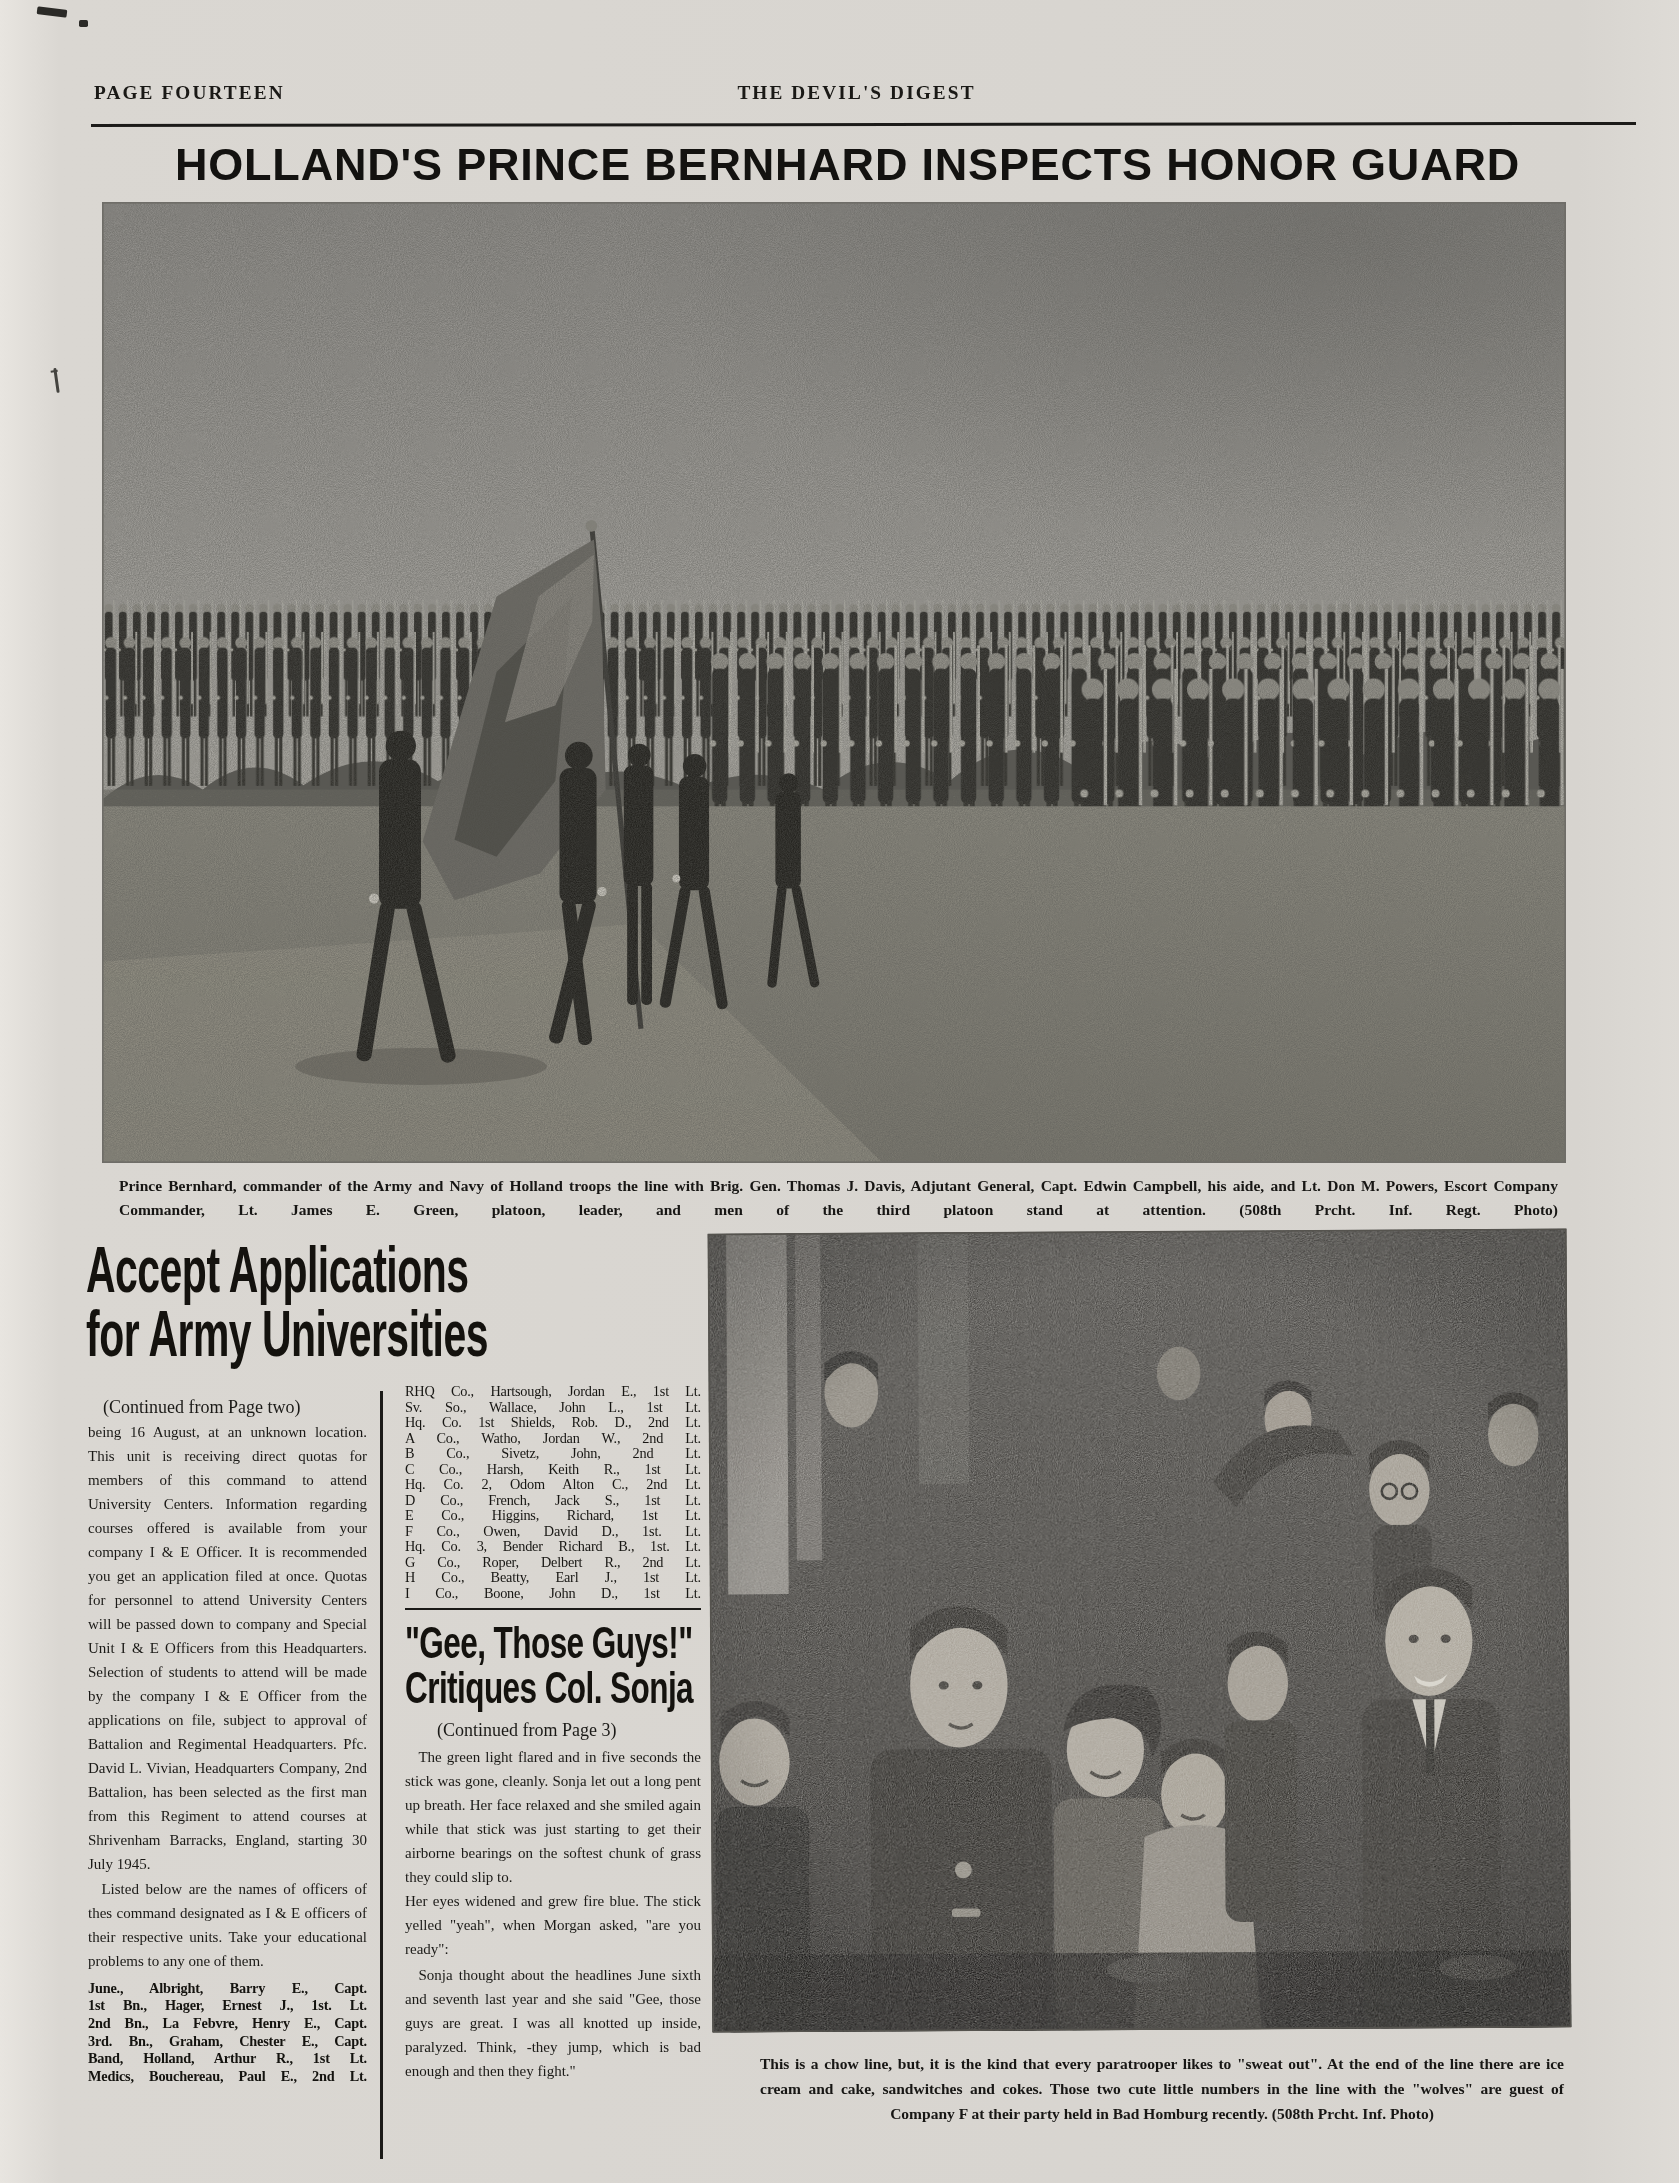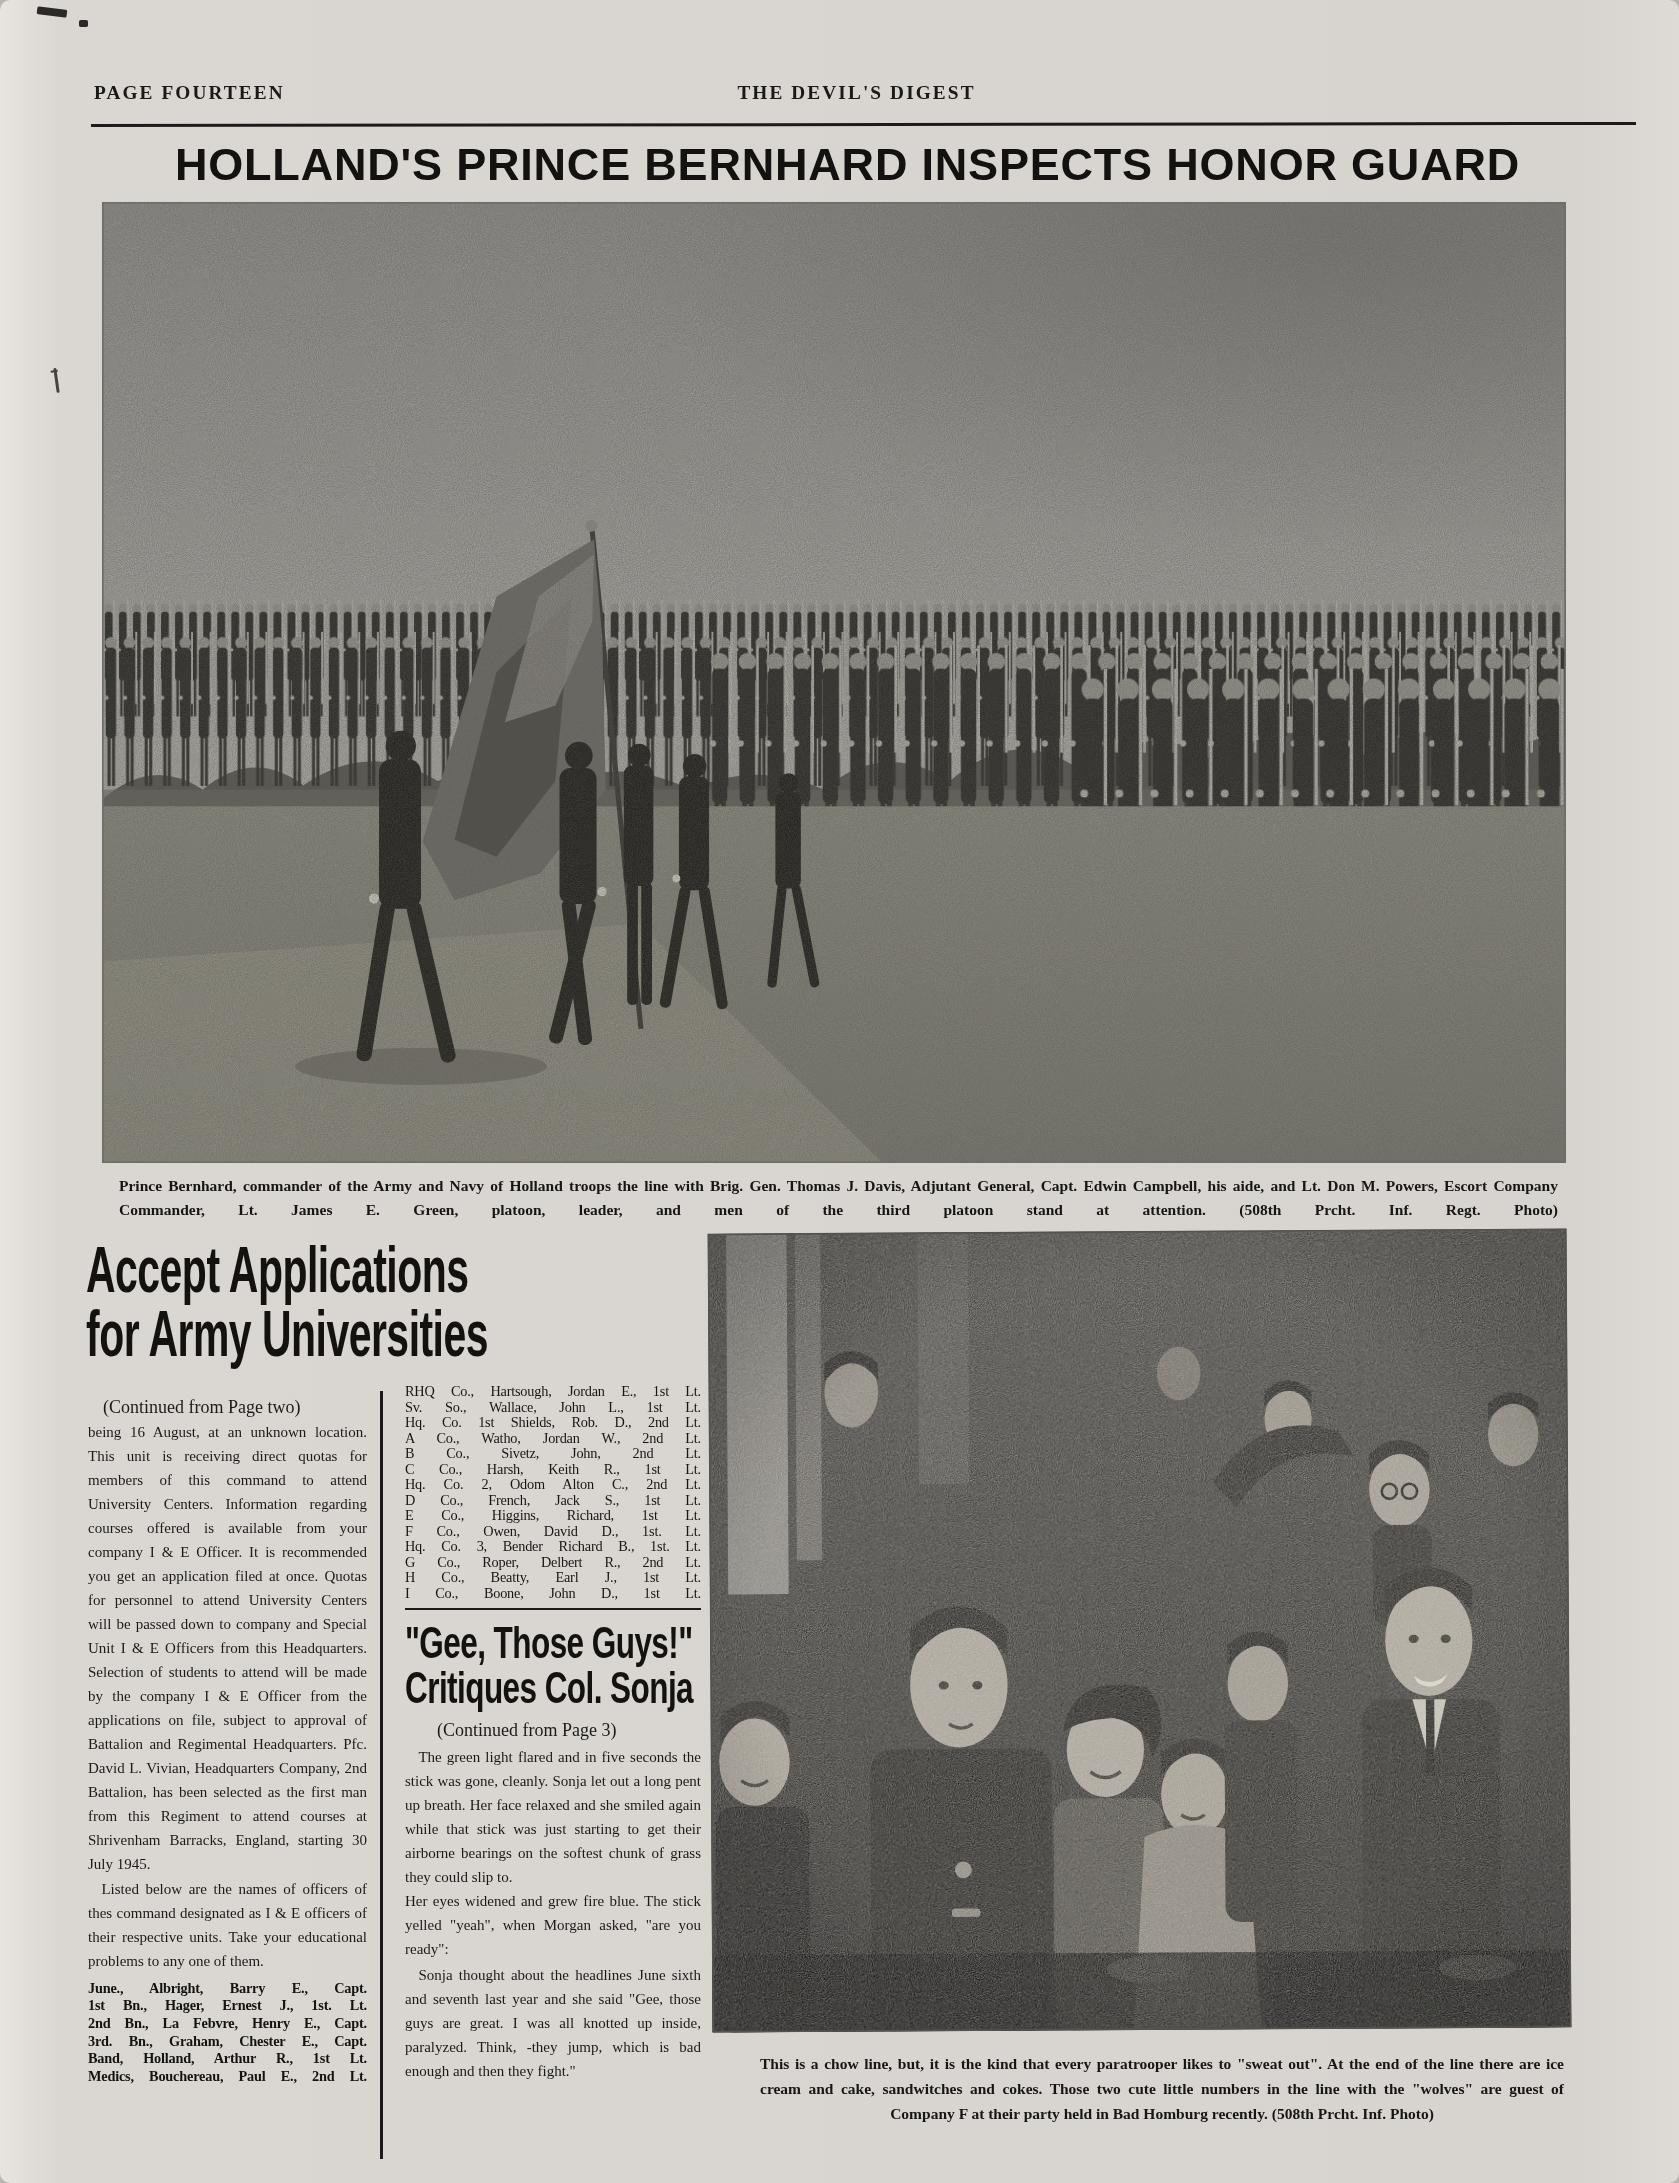--- a/index.html
+++ b/index.html
@@ -3,21 +3,20 @@
 <meta charset="utf-8">
 <style>
   html,body{margin:0;padding:0;background:#b9b6b1;}
   .page{
     position:relative;width:1679px;height:2183px;margin:0 auto;overflow:hidden;
     background:
       linear-gradient(90deg,#e8e5e0 0px,#dad7d2 59px,#d7d4cf 94%,#dedbd6 100%),
       #d7d4cf;
     color:#1a1916;
     font-family:"Liberation Serif","DejaVu Serif",serif;
-    border-radius:10px;
   }
   
   .speck{position:absolute;background:#2b2a27;}
   .speck.s1{left:37px;top:8.4px;width:30px;height:7.6px;transform:rotate(7deg);border-radius:1.7px;}
   .speck.s2{left:79px;top:20px;width:9.2px;height:6.7px;border-radius:1.7px;}
   .margin-mark{position:absolute;left:55px;top:368px;width:2.5px;height:25px;background:#44433f;border-radius:1.7px;transform:rotate(-8deg);}
   .margin-mark:after{content:"";position:absolute;left:-3.4px;top:1.7px;width:7.6px;height:2.5px;background:#44433f;}
 
   .header-left{position:absolute;left:94px;top:82px;font-size:19.3px;font-weight:700;letter-spacing:2.1px;}
   .header-center-wrap{position:absolute;left:17px;top:82px;width:100%;text-align:center;}

